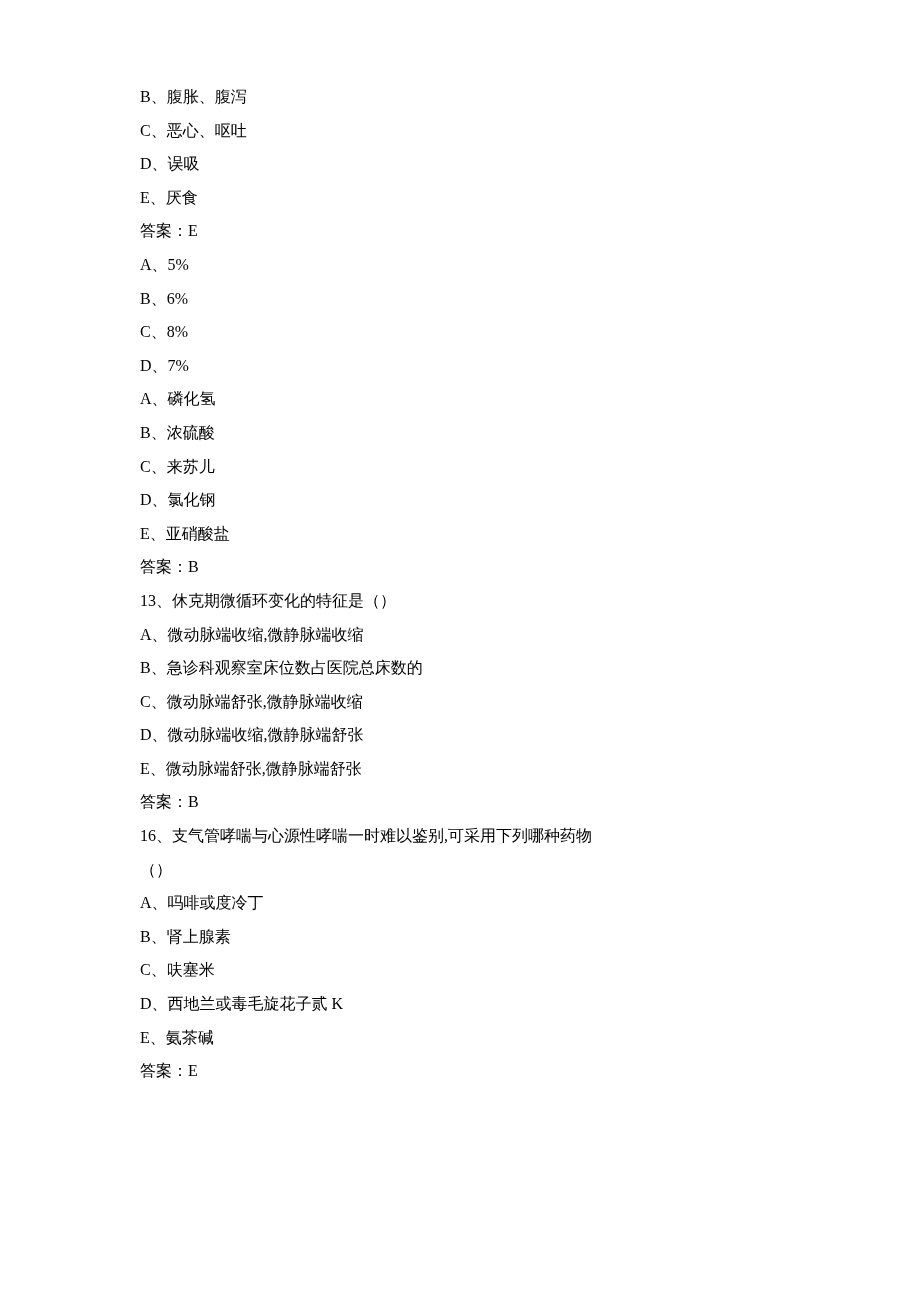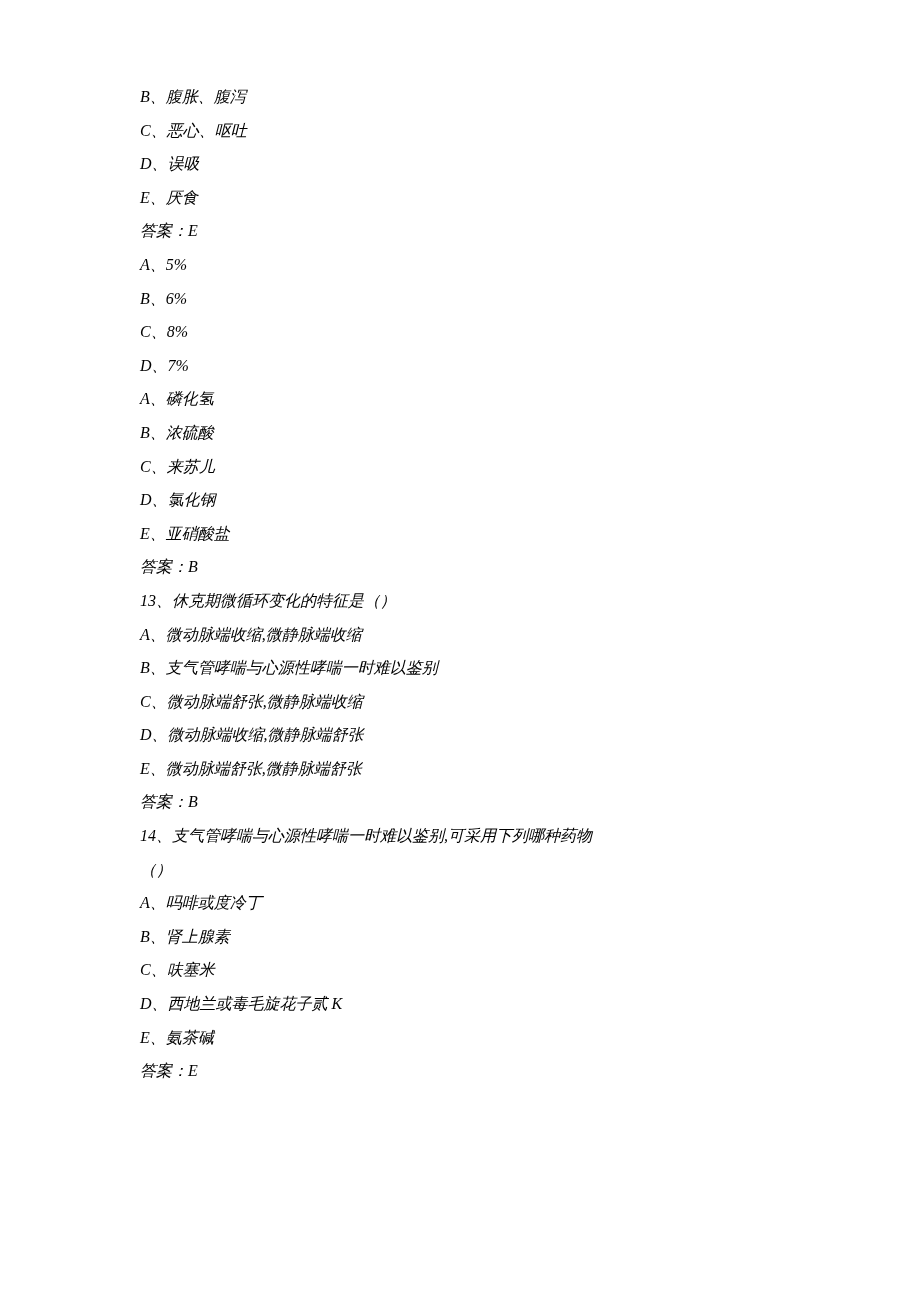--- a/index.html
+++ b/index.html
@@ -9,21 +9,20 @@
     font-family: "SimSun", "宋体", serif;
     font-size: 16px;
     line-height: 2.1;
     color: #000000;
   }
   .page {
     width: 742px;
     min-height: 1301px;
     padding: 80px 140px 80px 140px;
     box-sizing: border-box;
-    font-style: italic;
   }
   .line {
     white-space: pre-wrap;
   }
 </style>
 </head>
 <body>
 
 <div class="page">
   <div class="line">B、腹胀、腹泻</div>
@@ -36,25 +35,25 @@
   <div class="line">C、8%</div>
   <div class="line">D、7%</div>
   <div class="line">A、磷化氢</div>
   <div class="line">B、浓硫酸</div>
   <div class="line">C、来苏儿</div>
   <div class="line">D、氯化钢</div>
   <div class="line">E、亚硝酸盐</div>
   <div class="line">答案：B</div>
   <div class="line">13、休克期微循环变化的特征是（）</div>
   <div class="line">A、微动脉端收缩,微静脉端收缩</div>
-  <div class="line">B、支气管哮喘与心源性哮喘一时难以鉴别</div>
+  <div class="line">B、急诊科观察室床位数占医院总床数的</div>
   <div class="line">C、微动脉端舒张,微静脉端收缩</div>
   <div class="line">D、微动脉端收缩,微静脉端舒张</div>
   <div class="line">E、微动脉端舒张,微静脉端舒张</div>
   <div class="line">答案：B</div>
-  <div class="line">14、支气管哮喘与心源性哮喘一时难以鉴别,可采用下列哪种药物（）</div>
+  <div class="line">16、支气管哮喘与心源性哮喘一时难以鉴别,可采用下列哪种药物（）</div>
   <div class="line">A、吗啡或度冷丁</div>
   <div class="line">B、肾上腺素</div>
   <div class="line">C、呋塞米</div>
   <div class="line">D、西地兰或毒毛旋花子贰 K</div>
   <div class="line">E、氨茶碱</div>
   <div class="line">答案：E</div>
 </div>
 
 </body></html>

